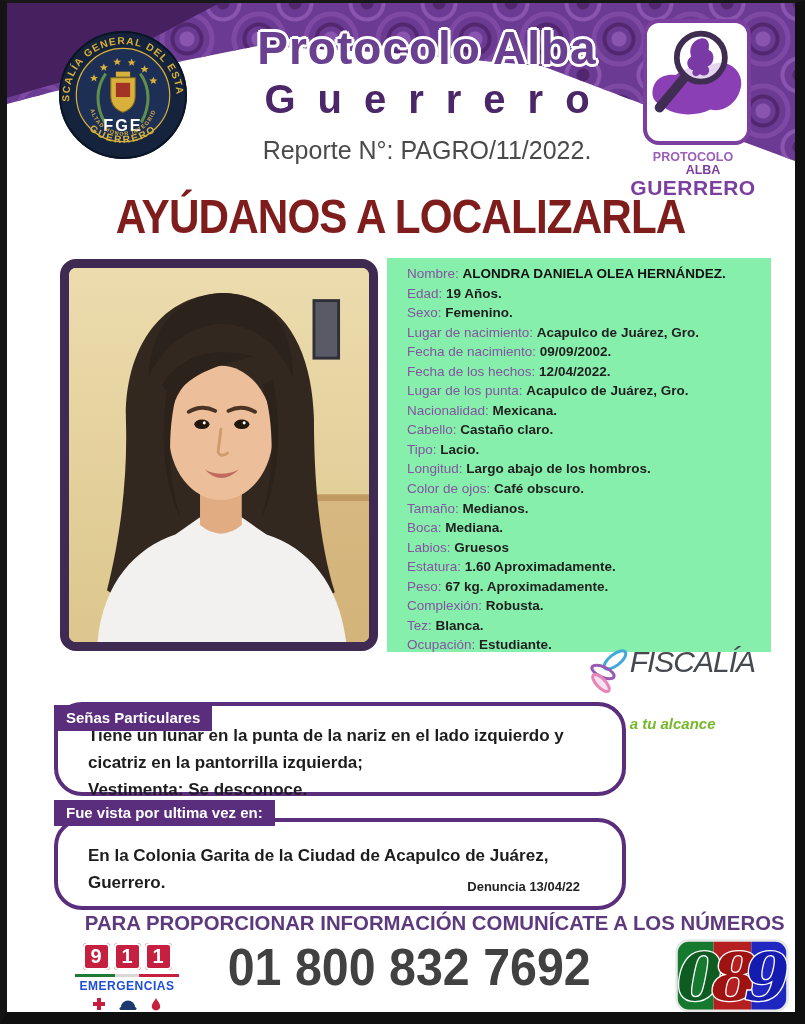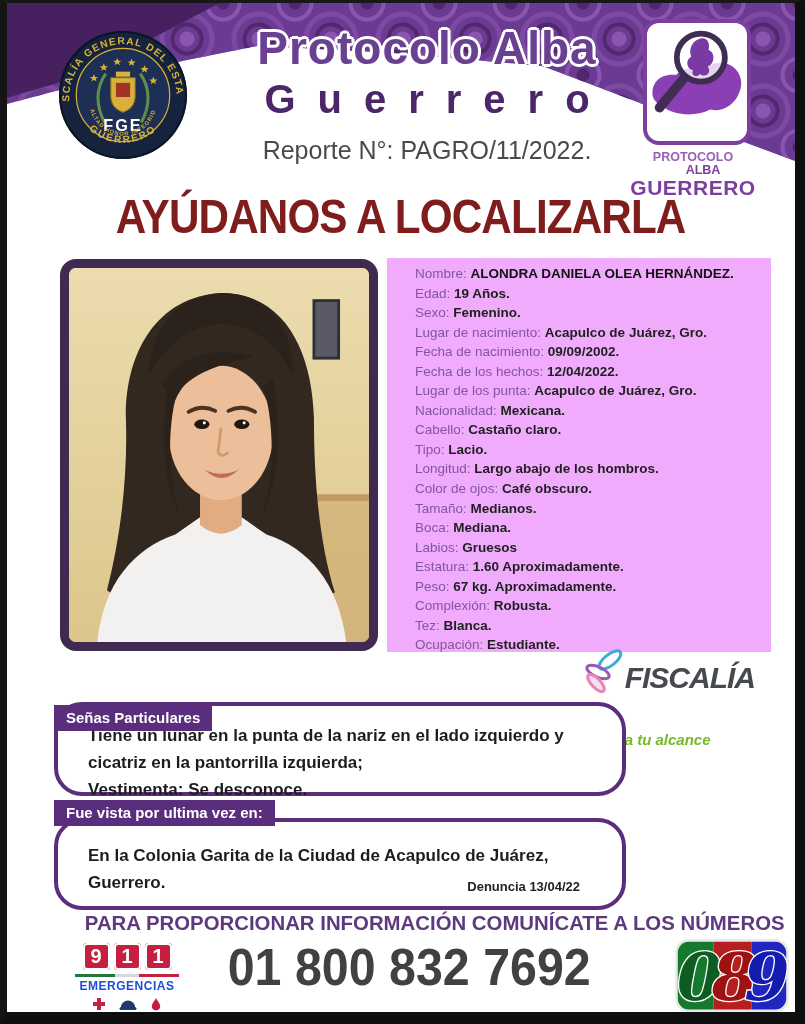--- a/index.html
+++ b/index.html
@@ -57,30 +57,30 @@
   .headline span{display:inline-block; transform:scaleX(.88); letter-spacing:-1px;}
   
   .photo-frame{
     position:absolute; left:53px; top:256px; width:318px; height:392px;
     border:9px solid #3f2a52; border-radius:16px; overflow:hidden; box-sizing:border-box;
     background:#e9d9a6;
   }
   .photo-frame svg{display:block; width:100%; height:100%;}
   .info-panel{
     position:absolute; left:380px; top:255px; width:384px; height:394px;
-    background:#f0abfc; padding:6px 28px; box-sizing:border-box;
+    background:#86efac; padding:6px 20px; box-sizing:border-box;
   }
   .info-row{font-size:13.5px; line-height:19.55px; white-space:nowrap;}
   .info-row .lbl{color:#8455a0;}
   .info-row .val{color:#1f1f1f; font-weight:700;}
   .info-row:first-child .val{color:#111;}
   
   .fiscalia-logo{position:absolute; right:40px; top:645px; display:flex; align-items:flex-start;}
   .fiscalia-text{line-height:.95;}
-  .fiscalia-name{font-size:30px; font-weight:700; font-style:italic; color:#46494e; letter-spacing:-1px;margin-top:16px;}
+  .fiscalia-name{font-size:30px; font-weight:400; font-style:italic; color:#46494e; letter-spacing:-1px;}
   .fiscalia-tag{font-size:15px; font-style:italic; font-weight:700; color:#76b82a; text-align:left;margin-top:40px;}
   
   .tab{
     position:absolute; left:47px; z-index:2; background:#5a2d7d; color:#fff;
     font-size:15px; font-weight:600; padding:4px 12px 5px;
   }
   .tab-senas{top:682px;margin-top:20px;}
   .tab-last{top:797px;}
   .round-box{
     position:absolute; left:47px; width:572px; background:#fff;

